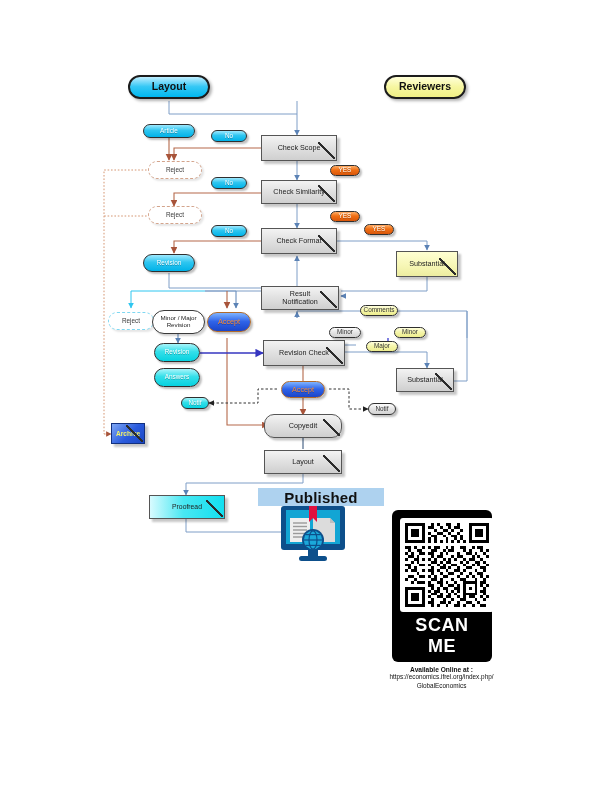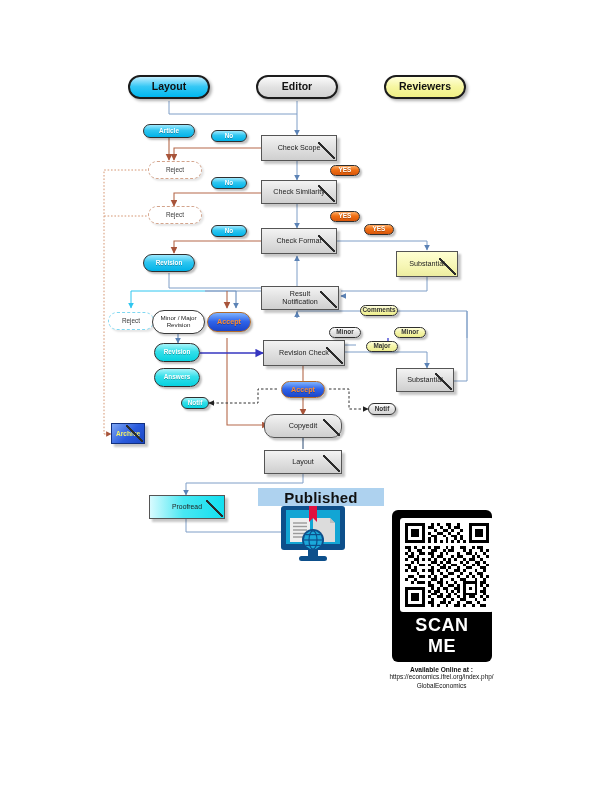--- a/index.html
+++ b/index.html
@@ -55,21 +55,21 @@
     border:1.1px solid #12307f;
   }
   .proc.proofread{
     background:linear-gradient(90deg,#d8fbff 0%,#49e8f2 45%,#12dff0 100%);
     font-size:6.8px;color:#222;
   }
 
   
   .pill{
     border:1.6px solid #2f2f2f;border-radius:999px;
-    font-size:6.4px;color:#fff;font-weight:bold;
+    font-size:6.4px;color:#fff;font-weight:normal;
     box-shadow:2px 2px 2px rgba(0,0,0,.25);
     text-shadow:0 1px 0 rgba(0,0,0,.25);
   }
   .pill.cyan{background:linear-gradient(180deg,#9fe9ff 0%,#2fc6f0 45%,#00b2e8 100%);}
   .pill.cyanb{background:linear-gradient(180deg,#a8f5fb 0%,#34dfe9 45%,#06d2e0 100%);}
   .pill.gray{background:linear-gradient(180deg,#fcfcfc 0%,#e4e4e4 50%,#d3d3d3 100%);color:#333;text-shadow:none;}
   .pill.yellow{background:linear-gradient(180deg,#ffffdc 0%,#f5f5a8 50%,#eded8e 100%);color:#333;text-shadow:none;}
   .pill.orange{background:linear-gradient(180deg,#ffad66 0%,#f06f14 45%,#d9560a 100%);color:#fff;}
   .pill.accept{background:linear-gradient(180deg,#7fb4ff 0%,#2f63e8 48%,#1b45c8 100%);
                 border-color:#b06b2c;color:#ff8a2a;font-size:7.2px;}
@@ -228,23 +228,20 @@
       <path d="M388,338 L388,352"></path>
     </g>
 
     <g fill="none" stroke="#7e9ec7" stroke-width="1">
       <path d="M345,345 L356,345"></path>
     </g>
   </svg>
 
   <div class="node role author" style="left:128px;top:75px;width:82px;">
     <span>Layout</span>
-  </div>
-  <div class="node role editor" style="left:256px;top:75px;width:82px;">
-    <span>Editor</span>
   </div>
   <div class="node role reviewers" style="left:384px;top:75px;width:82px;">
     <span>Reviewers</span>
   </div>
 
   <div class="node pill cyan" style="left:143px;top:124px;width:52px;height:14px;">
     <span>Article</span>
   </div>
 
   <div class="node pill reject-dash" style="left:148px;top:161px;width:54px;height:18px;">

